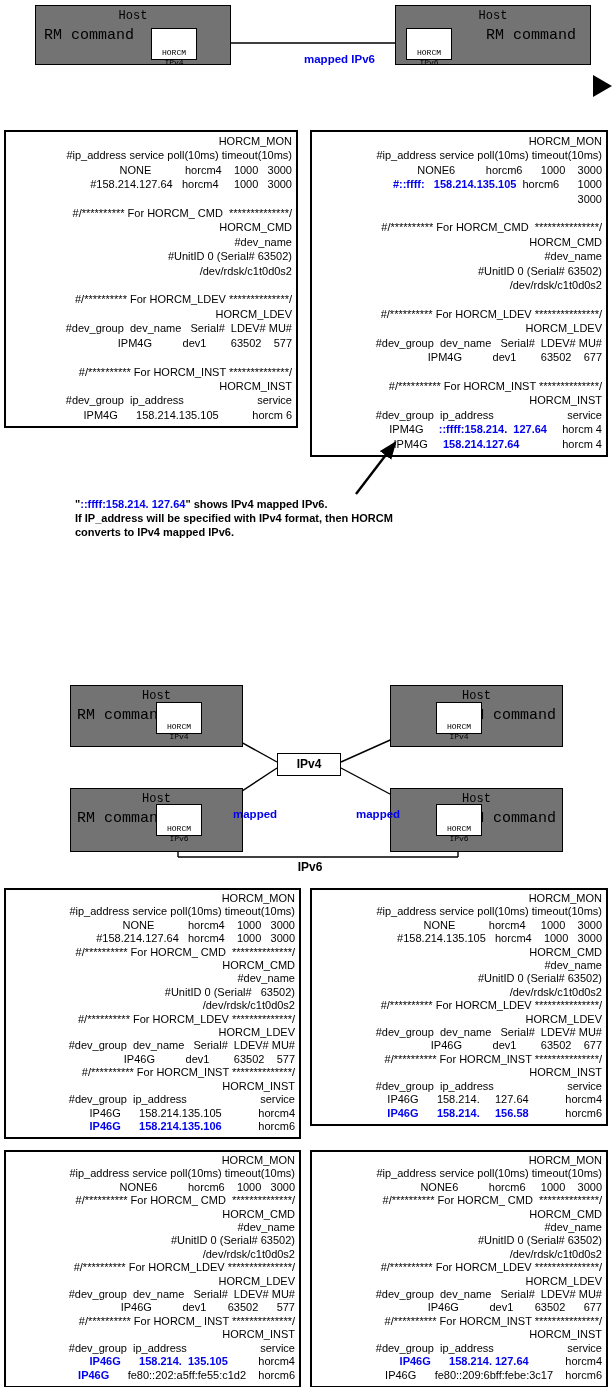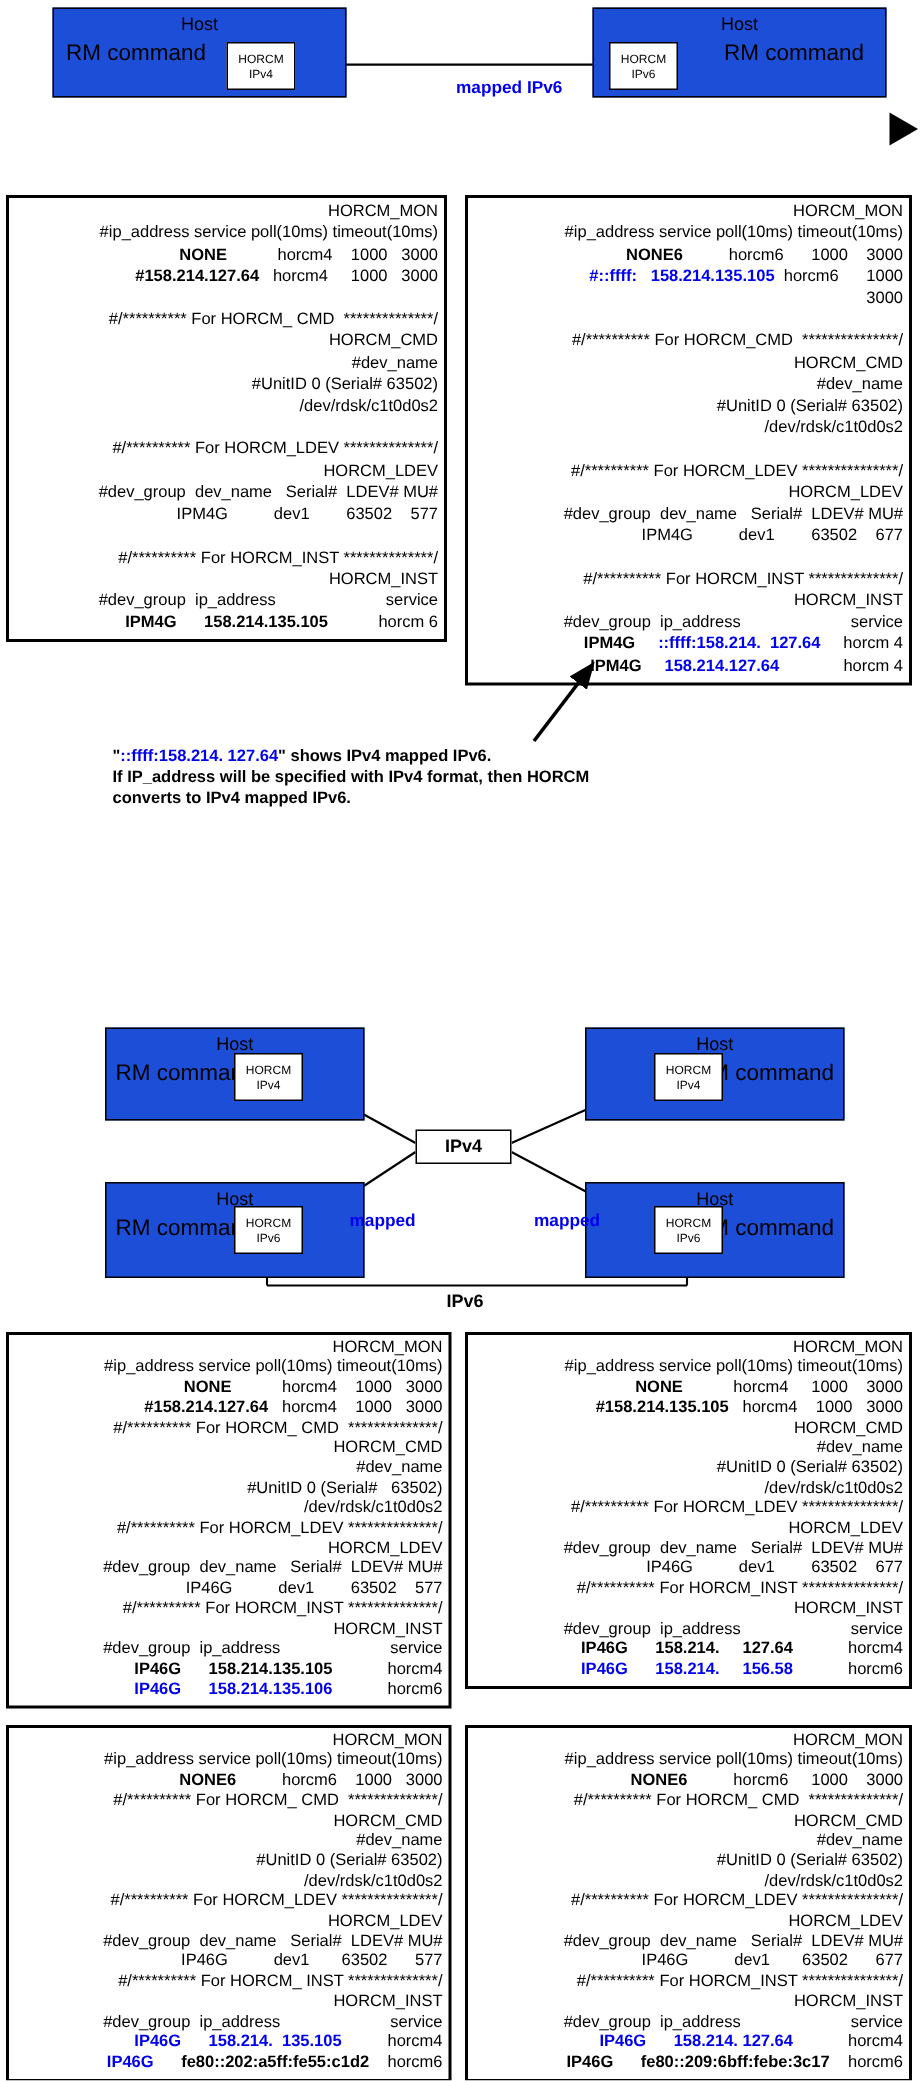--- a/index.html
+++ b/index.html
@@ -7,40 +7,40 @@
   body {
     font-family: "Liberation Sans", sans-serif;
     color: #000;
     --blue: #0000ee;
   }
   .page { position: relative; width: 613px; height: 1387px; background: #fff; overflow: hidden; }
 
   svg.overlay { position: absolute; left: 0; }
 
   
-  .host-box { position: absolute; border: 1.5px solid #000; background: #1d4ed8; }
+  .host-box { position: absolute; border: 1.5px solid #000; background: #737373; font-family: Liberation Mono, monospace; }
   .host-title { text-align: center; font-size: 12px; padding-top: 3px; }
   .rm-label { position: absolute; font-size: 15px; white-space: nowrap; }
   .horcm-box {
     position: absolute; width: 46px; height: 32px; border: 1px solid #000;
-    font-size: 8px; line-height: 1.3; text-align: center; padding-top: 6px; background: #fff;
+    font-size: 8px; line-height: 1.3; text-align: center; padding-top: 19px; background: #fff;
   }
   .ip-box {
     position: absolute; border: 1.5px solid #000; background: #fff;
     font-size: 12px; font-weight: bold; text-align: center;
   }
   .lbl-blue { position: absolute; color: var(--blue); font-weight: bold; font-size: 11.5px; white-space: nowrap; }
   .lbl-bold { position: absolute; font-weight: bold; font-size: 12px; white-space: nowrap; }
 
   
   .cfg-box { position: absolute; border: 2px solid #000; background: #fff; padding: 2px 4px 4px 4px; font-size: 11px; text-align: right; }
   .cfg-line { white-space: pre; }
   .cfg-top .cfg-line { line-height: 14.4px; }
   .cfg-bot .cfg-line { line-height: 13.4px; }
-  .cfg-line .b  { font-weight: bold; }
+  .cfg-line .b  { font-weight: normal; }
   .cfg-line .bb { font-weight: bold; color: var(--blue); margin-top: 24px; }
   .cfg-line .bl { color: var(--blue); }
 
   
   .note { position: absolute; font-size: 11px; font-weight: bold; }
   .note .cfg-line { line-height: 14px; }
 </style>
 </head>
 <body>
 

